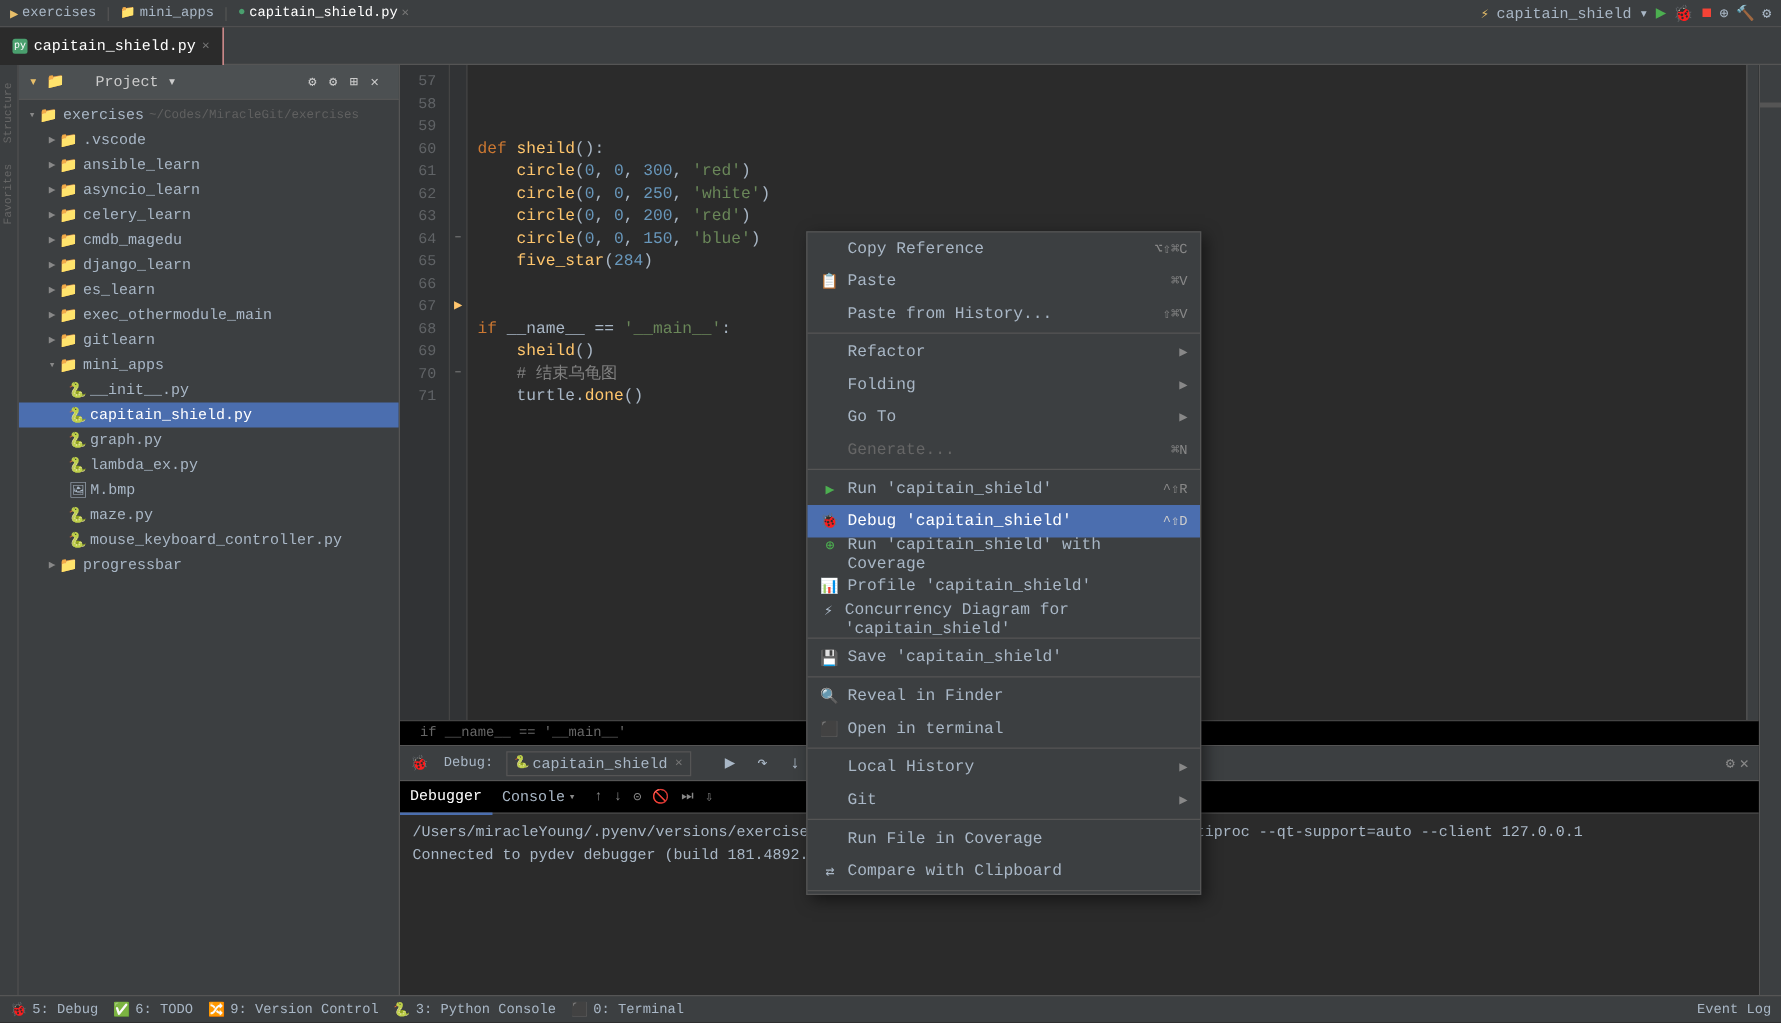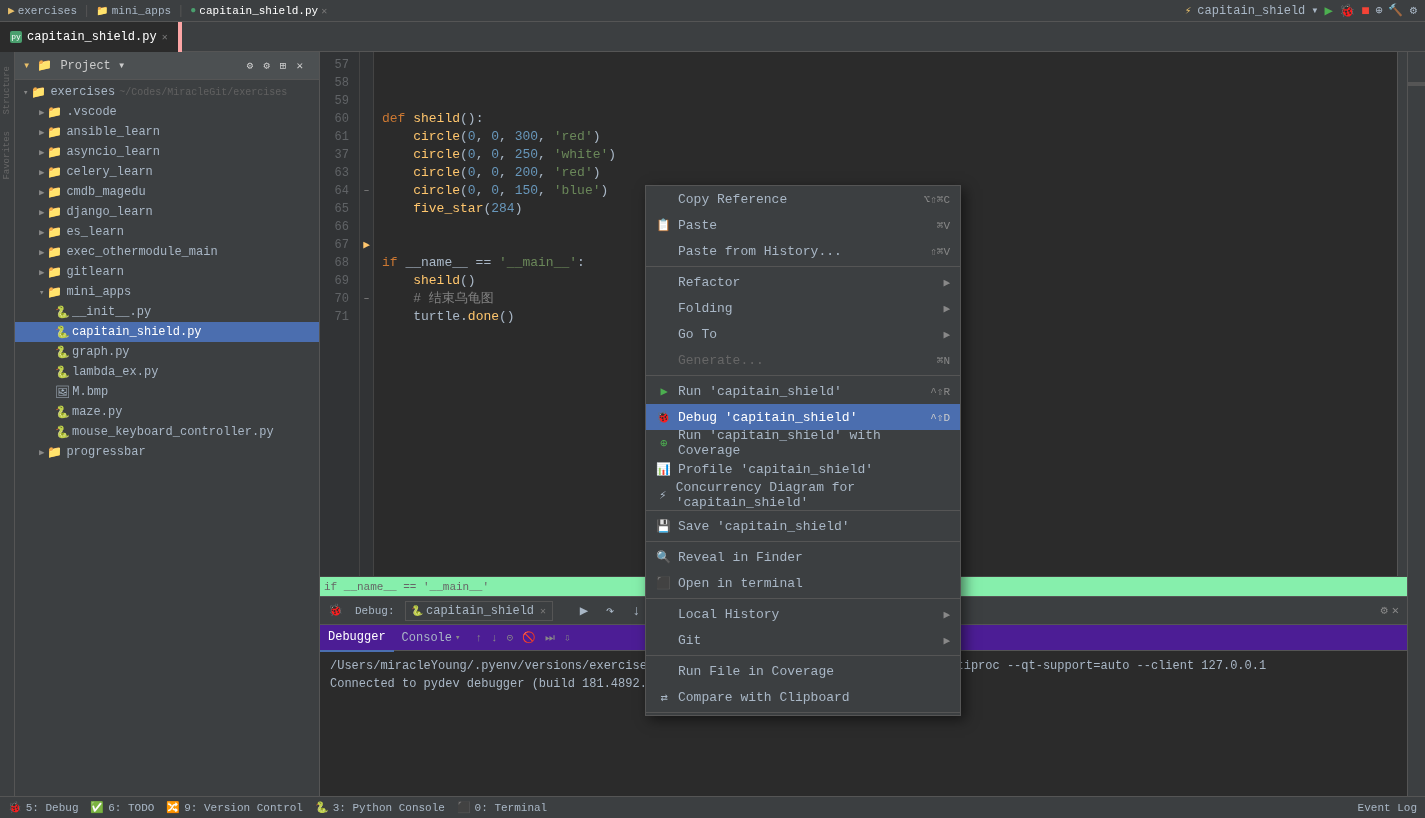--- a/index.html
+++ b/index.html
@@ -22,21 +22,21 @@
     }
     .tab {
       height: 30px;
       padding: 0 10px;
       display: flex;
       align-items: center;
       gap: 5px;
       font-size: 12px;
       color: #a9b7c6;
       cursor: pointer;
-      border-right: 4px solid #fca5a5;
+      border-right: 1px solid #fca5a5;
     }
     .tab.active {
       background: #2b2b2b;
       color: #ffffff;
     }
     .tab .close-x {
       font-size: 10px;
       color: #777;
     }
     .tab .py-icon {
@@ -256,21 +256,20 @@
       align-items: center;
       padding: 0 10px;
       cursor: pointer;
       color: #a9b7c6;
       justify-content: space-between;
     }
     .menu-item.highlighted { background: #4b6eaf; color: white; }
     .menu-item.disabled { color: #666; cursor: default; }
     .menu-item .left-part {
       display: flex;
-      align-items: center;
       gap: 6px;
     }
     .menu-item .shortcut {
       color: #888;
       font-size: 11px;
     }
     .menu-item.highlighted .shortcut { color: #ccc; }
     .menu-item .arrow-right { color: #888; font-size: 11px; }
     .menu-item .icon-glyph {
       width: 16px; height: 16px;
@@ -345,21 +344,21 @@
 <div class="main-layout">
 
   <div class="left-sidebar">
     <div style="writing-mode:vertical-rl;transform:rotate(180deg);font-size:9px;color:#666;padding:4px 0;cursor:pointer">Structure</div>
     <div style="writing-mode:vertical-rl;transform:rotate(180deg);font-size:9px;color:#666;padding:4px 0;cursor:pointer;margin-top:8px">Favorites</div>
   </div>
 
   <div class="project-panel">
     <div class="project-header">
       <span style="color:#e8bf6a">▾ 📁</span>
-      <span style="margin-left:4px">Project ▾</span>
+      <span style="margin-left:20px">Project ▾</span>
       <span style="margin-left:auto;display:flex;gap:6px">
         <span style="font-size:11px">⚙</span>
         <span style="font-size:11px">⚙</span>
         <span style="font-size:11px">⊞</span>
         <span style="font-size:11px">✕</span>
       </span>
     </div>
     <div class="tree-area">
 
       <div class="tree-item">
@@ -474,21 +473,21 @@
 
   <div class="editor-area">
 
     <div class="code-area">
       <div class="line-numbers">
         <div>57</div>
         <div>58</div>
         <div>59</div>
         <div>60</div>
         <div>61</div>
-        <div>37</div>
+        <div>62</div>
         <div>63</div>
         <div>64</div>
         <div>65</div>
         <div>66</div>
         <div>67</div>
         <div>68</div>
         <div>69</div>
         <div>70</div>
         <div>71</div>
       </div>
@@ -523,21 +522,21 @@
 <span class="kw">if</span> __name__ == <span class="str">'__main__'</span>:
     <span class="fn">sheild</span><span class="paren">()</span>
     <span class="cmt"># 结束乌龟图</span>
     turtle.<span class="fn">done</span><span class="paren">()</span>
 <span></span>
       </div>
 
       <div style="width:10px;background:#3c3f41;border-left:1px solid #555"></div>
     </div>
 
-    <div style="height:20px;background:#86efac;border-top:1px solid #444;padding:2px 4px;font-size:11px;color:#666;display:flex;align-items:center">
+    <div style="height:20px;background:#000000;border-top:1px solid #444;padding:2px 16px;font-size:11px;color:#666;display:flex;align-items:center">
       <span>if __name__ == '__main__'</span>
     </div>
 
     <div class="debug-panel">
       <div class="debug-header">
         <span style="color:#f44336;margin-right:4px">🐞</span>
         <span style="font-size:11px;color:#a9b7c6;margin-right:2px">Debug:</span>
         <div style="display:flex;align-items:center;gap:2px;background:#3c3f41;padding:2px 6px;border:1px solid #555">
           <span style="color:#4a9f6e;font-size:10px">🐍</span>
           <span style="font-size:12px">capitain_shield</span>
@@ -550,21 +549,21 @@
           <div class="debug-toolbar-btn">↑</div>
           <div class="debug-toolbar-btn">⇥</div>
           <div class="debug-toolbar-btn">≡</div>
         </div>
         <div style="margin-left:auto;display:flex;gap:4px">
           <span style="font-size:12px;color:#888">⚙</span>
           <span style="font-size:12px;color:#888">✕</span>
         </div>
       </div>
 
-      <div style="height:26px;background:#4c1d95;display:flex;align-items:center;border-bottom:1px solid #555">
+      <div style="height:26px;background:#000000;display:flex;align-items:center;border-bottom:1px solid #555">
         <div class="debug-tab active">Debugger</div>
         <div class="debug-tab" style="display:flex;align-items:center;gap:3px">
           Console
           <span style="font-size:9px;color:#888">▾</span>
         </div>
         <div style="margin-left:4px;display:flex;gap:3px;align-items:center">
           <span style="font-size:11px;color:#888;padding:0 3px;cursor:pointer">↑</span>
           <span style="font-size:11px;color:#888;padding:0 3px;cursor:pointer">↓</span>
           <span style="font-size:11px;color:#888;padding:0 3px;cursor:pointer">⊝</span>
           <span style="font-size:11px;color:#888;padding:0 3px;cursor:pointer">🚫</span>

